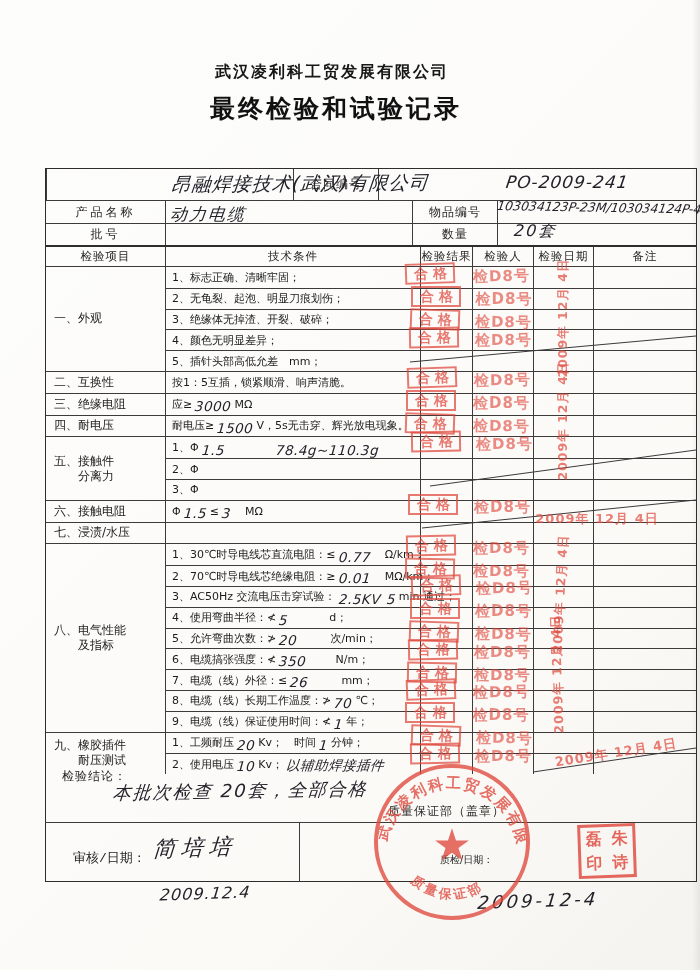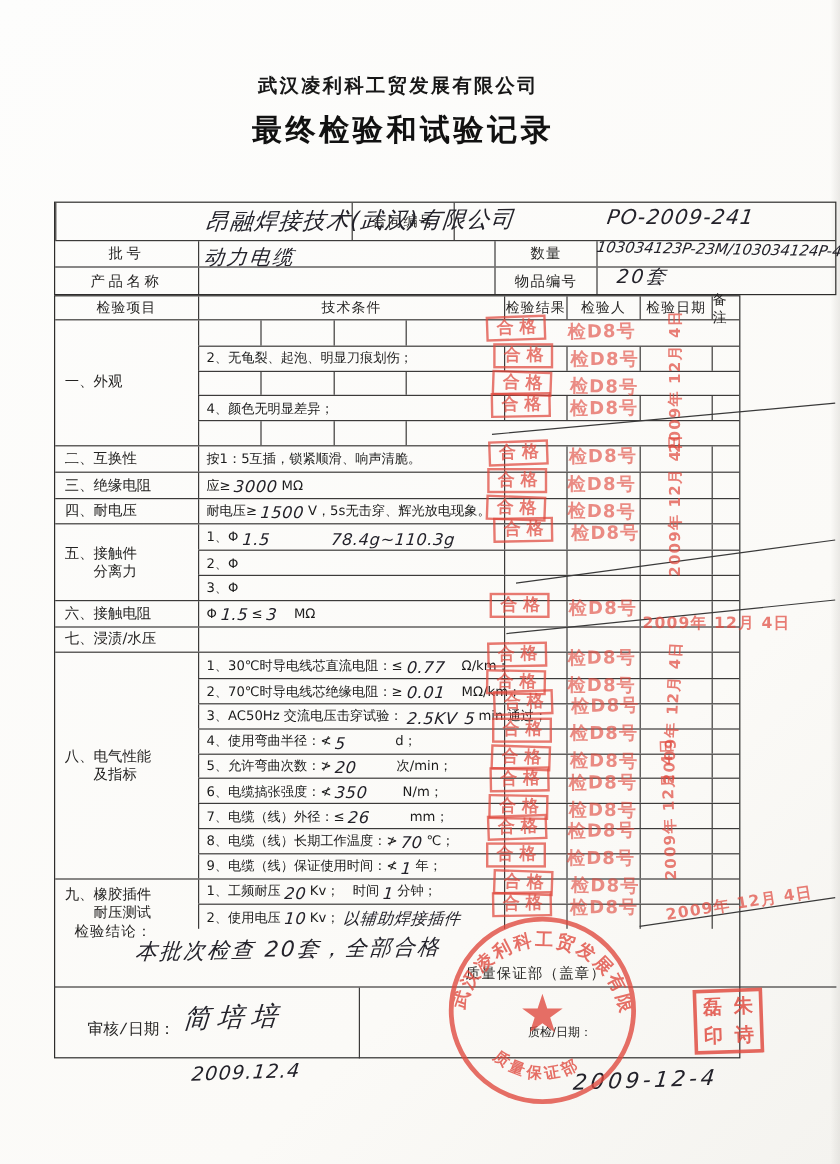--- a/index.html
+++ b/index.html
@@ -23,21 +23,21 @@
   .info-row{display:flex;box-sizing:border-box;}
   .info-row + .info-row{border-top:1px solid #3c3b3a;}
   .ir0{height:31px;} .ir1{height:23px;} .ir2{flex:1;}
   .info-cell{box-sizing:border-box;display:flex;align-items:center;font-size:12px;color:#262524;}
   .ic-label1{width:119px;justify-content:center;letter-spacing:3px;}
   .ic-val1{width:247px;border-left:1px solid #3c3b3a;}
   .ic-label2{width:85px;border-left:1px solid #3c3b3a;justify-content:center;letter-spacing:1px;}
   .ic-val2{flex:1;border-left:1px solid #3c3b3a;}
 
   
-  #main-table{position:absolute;left:45px;top:246px;width:572px;height:636px;
+  #main-table{position:absolute;left:45px;top:246px;width:652px;height:636px;
     border:1.6px solid #2e2d2c;box-sizing:border-box;background:transparent;}
   .mt-header{display:flex;height:20px;box-sizing:border-box;border-bottom:1px solid #3c3b3a;}
   .mt-hcell{box-sizing:border-box;display:flex;align-items:center;justify-content:center;
     font-size:11.5px;color:#262524;letter-spacing:1px;}
   .mt-hcell + .mt-hcell{border-left:1px solid #3c3b3a;}
   .w-item{width:119px;} .w-tech{width:255px;} .w-res{width:52px;} .w-per{width:61px;} .w-dat{width:60px;} .w-rem{flex:1;}
 
   .section{display:flex;box-sizing:border-box;}
   .section + .section{border-top:1px solid #3c3b3a;}
   .sec-label{width:119px;box-sizing:border-box;display:flex;align-items:center;justify-content:flex-start;
@@ -103,30 +103,30 @@
 
   <div class="company">武汉凌利科工贸发展有限公司</div>
   <div class="doc-title">最终检验和试验记录</div>
 
   <div class="info-table">
     <div class="info-row ir0">
       <div class="info-cell ic-val1"></div>
       <div class="info-cell ic-label2">合同编号</div>
       <div class="info-cell ic-val2"></div>
     </div>
+    <div class="info-row ir1">
+      <div class="info-cell ic-label1">产品名称</div>
+      <div class="info-cell ic-val1"></div>
+      <div class="info-cell ic-label2">物品编号</div>
+      <div class="info-cell ic-val2"></div>
+    </div>
     <div class="info-row ir2">
       <div class="info-cell ic-label1">批号</div>
       <div class="info-cell ic-val1"></div>
       <div class="info-cell ic-label2">数量</div>
-      <div class="info-cell ic-val2"></div>
-    </div>
-    <div class="info-row ir1">
-      <div class="info-cell ic-label1">产品名称</div>
-      <div class="info-cell ic-val1"></div>
-      <div class="info-cell ic-label2">物品编号</div>
       <div class="info-cell ic-val2"></div>
     </div>
   </div>
 
   <div class="hw-abs hw-customer">昂融焊接技术(武汉)有限公司</div>
   <div class="hw-abs hw-product">动力电缆</div>
   <div class="hw-abs hw-contract">PO-2009-241</div>
   <div class="hw-abs hw-itemno">103034123P-23M/103034124P-4.3M</div>
   <div class="hw-abs hw-qty">20套</div>
 
@@ -136,50 +136,59 @@
         <div class="mt-hcell w-tech">技术条件</div>
         <div class="mt-hcell w-res">检验结果</div>
         <div class="mt-hcell w-per">检验人</div>
         <div class="mt-hcell w-dat">检验日期</div>
         <div class="mt-hcell w-rem">备注</div>
       </div>
       <div class="section">
         <div class="sec-label">一、外观</div>
         <div class="sec-rows">
           <div class="mt-row">
+            <div class="cell c-tech">
+              <span class="pt">1、标志正确、清晰牢固；</span>
+            </div>
             <div class="cell c-res"></div>
             <div class="cell c-per"></div>
             <div class="cell c-dat"></div>
             <div class="cell c-rem"></div>
           </div>
           <div class="mt-row">
             <div class="cell c-tech">
               <span class="pt">2、无龟裂、起泡、明显刀痕划伤；</span>
             </div>
             <div class="cell c-res"></div>
             <div class="cell c-per"></div>
             <div class="cell c-dat"></div>
             <div class="cell c-rem"></div>
           </div>
           <div class="mt-row">
+            <div class="cell c-tech">
+              <span class="pt">3、绝缘体无掉渣、开裂、破碎；</span>
+            </div>
             <div class="cell c-res"></div>
             <div class="cell c-per"></div>
             <div class="cell c-dat"></div>
             <div class="cell c-rem"></div>
           </div>
           <div class="mt-row">
             <div class="cell c-tech">
               <span class="pt">4、颜色无明显差异；</span>
             </div>
             <div class="cell c-res"></div>
             <div class="cell c-per"></div>
             <div class="cell c-dat"></div>
             <div class="cell c-rem"></div>
           </div>
           <div class="mt-row">
+            <div class="cell c-tech">
+              <span class="pt">5、插针头部高低允差　mm；</span>
+            </div>
             <div class="cell c-res"></div>
             <div class="cell c-per"></div>
             <div class="cell c-dat"></div>
             <div class="cell c-rem"></div>
           </div>
         </div>
       </div>
       <div class="section">
         <div class="sec-label">二、互换性</div>
         <div class="sec-rows">

